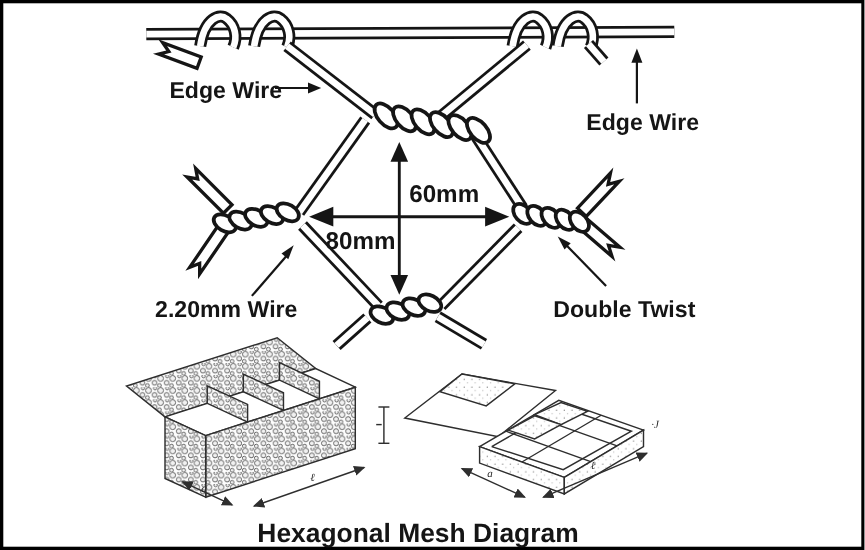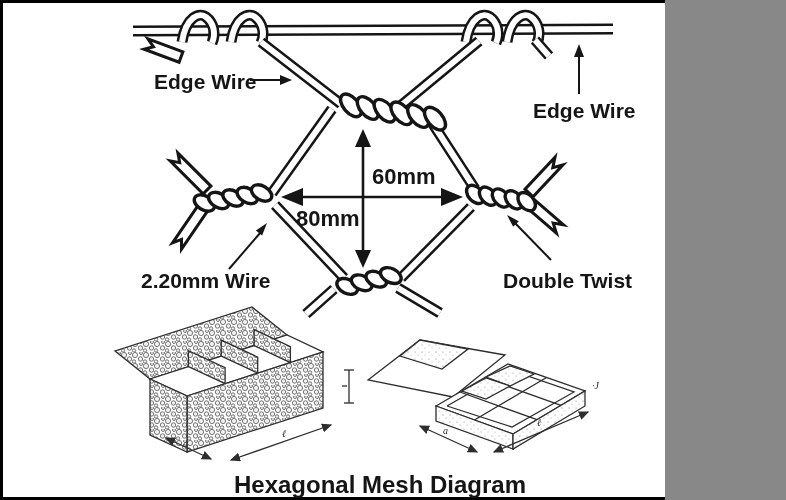--- a/index.html
+++ b/index.html
@@ -1,16 +1,16 @@
 <!DOCTYPE html>
 <html style="--line: #151515; --bg: #ffffff; --thin: #2e2e2e;"><head>
 <meta charset="utf-8">
 <style>
   html,body{margin:0;padding:0;background:#888;}
-  .page{position:relative;width:665px;height:500px;background:var(--bg,#fff);overflow:hidden;}
+  .page{position:relative;width:786px;height:500px;background:var(--bg,#fff);overflow:hidden;}
   svg{position:absolute;left:0;top:0;}
   .wo{stroke:var(--line,#151515);stroke-width:11;fill:none;stroke-linecap:butt;}
   .wi{stroke:var(--bg,#fff);stroke-width:6;fill:none;stroke-linecap:butt;}
   .rope{fill:var(--bg,#fff);stroke:var(--line,#151515);stroke-width:3.4;}
   .stub{fill:var(--bg,#fff);stroke:var(--line,#151515);stroke-width:3;}
   .dl{stroke:var(--line,#151515);stroke-width:2.6;fill:none;}
   .al{stroke:var(--line,#151515);stroke-width:2;fill:none;}
   .dh{fill:var(--line,#151515);stroke:none;}
   .lbl{font:600 21px "Liberation Sans",sans-serif;fill:var(--line,#151515);}
   .dimlbl{font:600 22px "Liberation Sans",sans-serif;fill:var(--line,#151515);}

